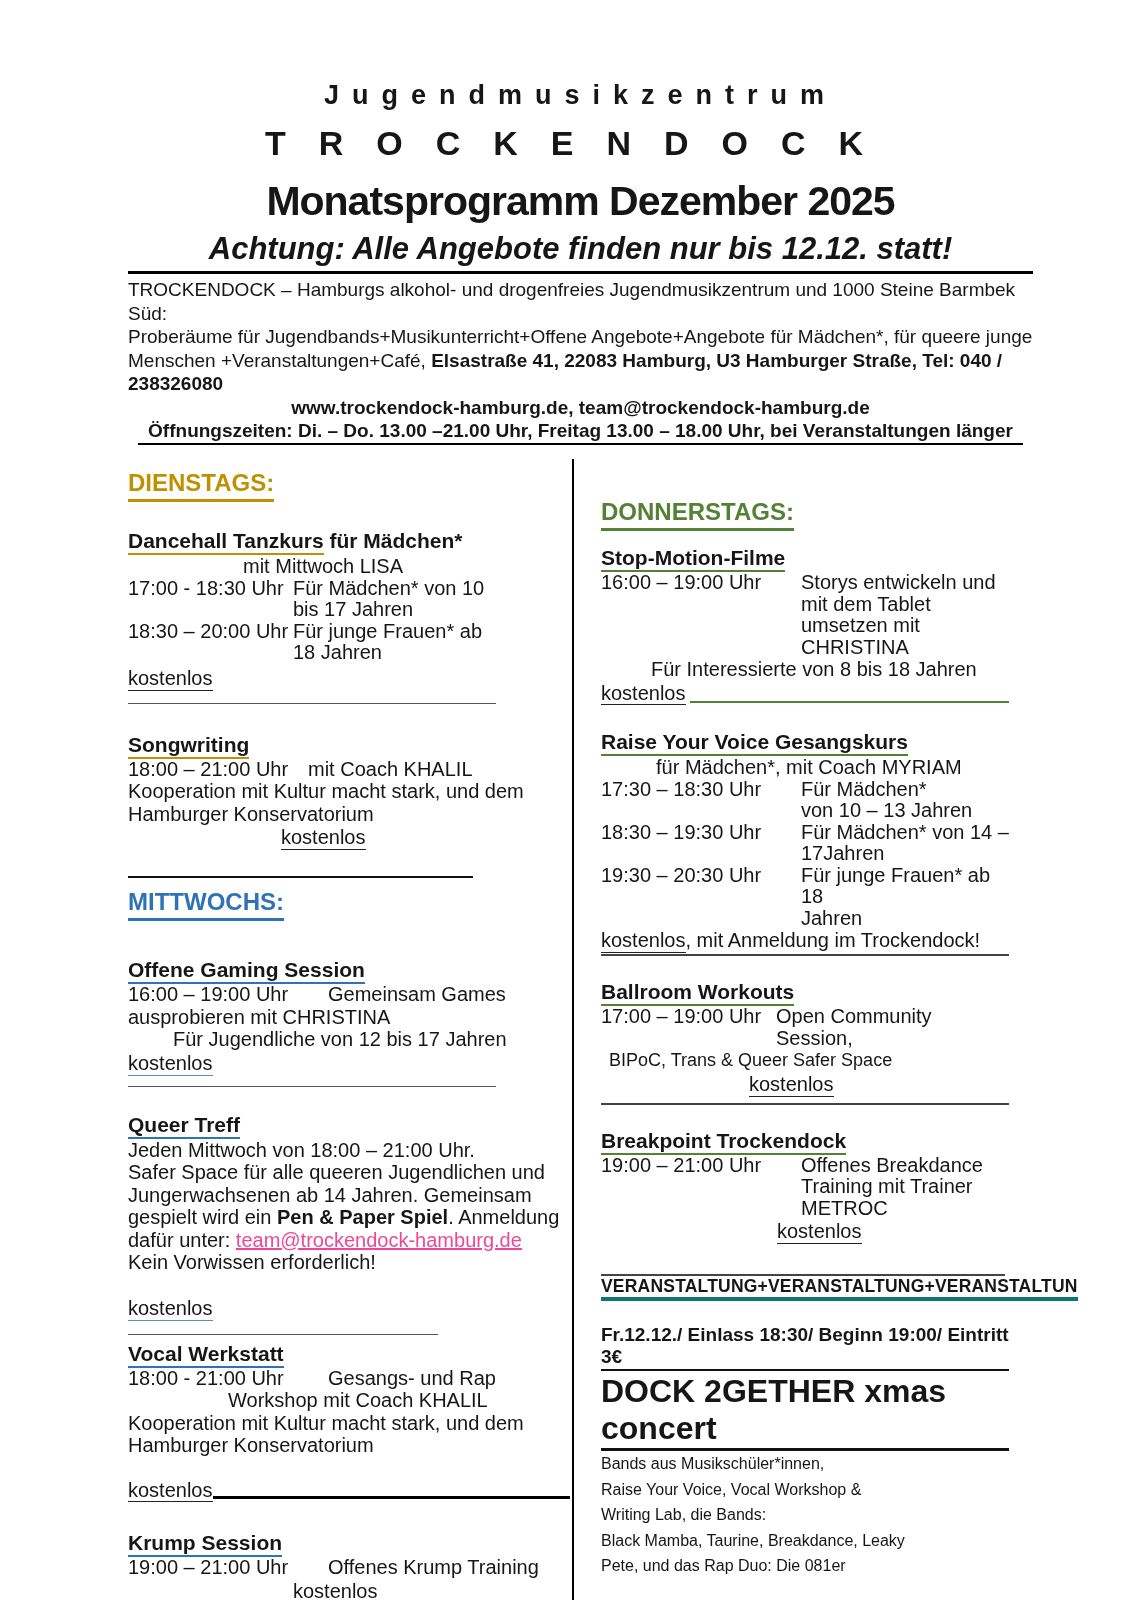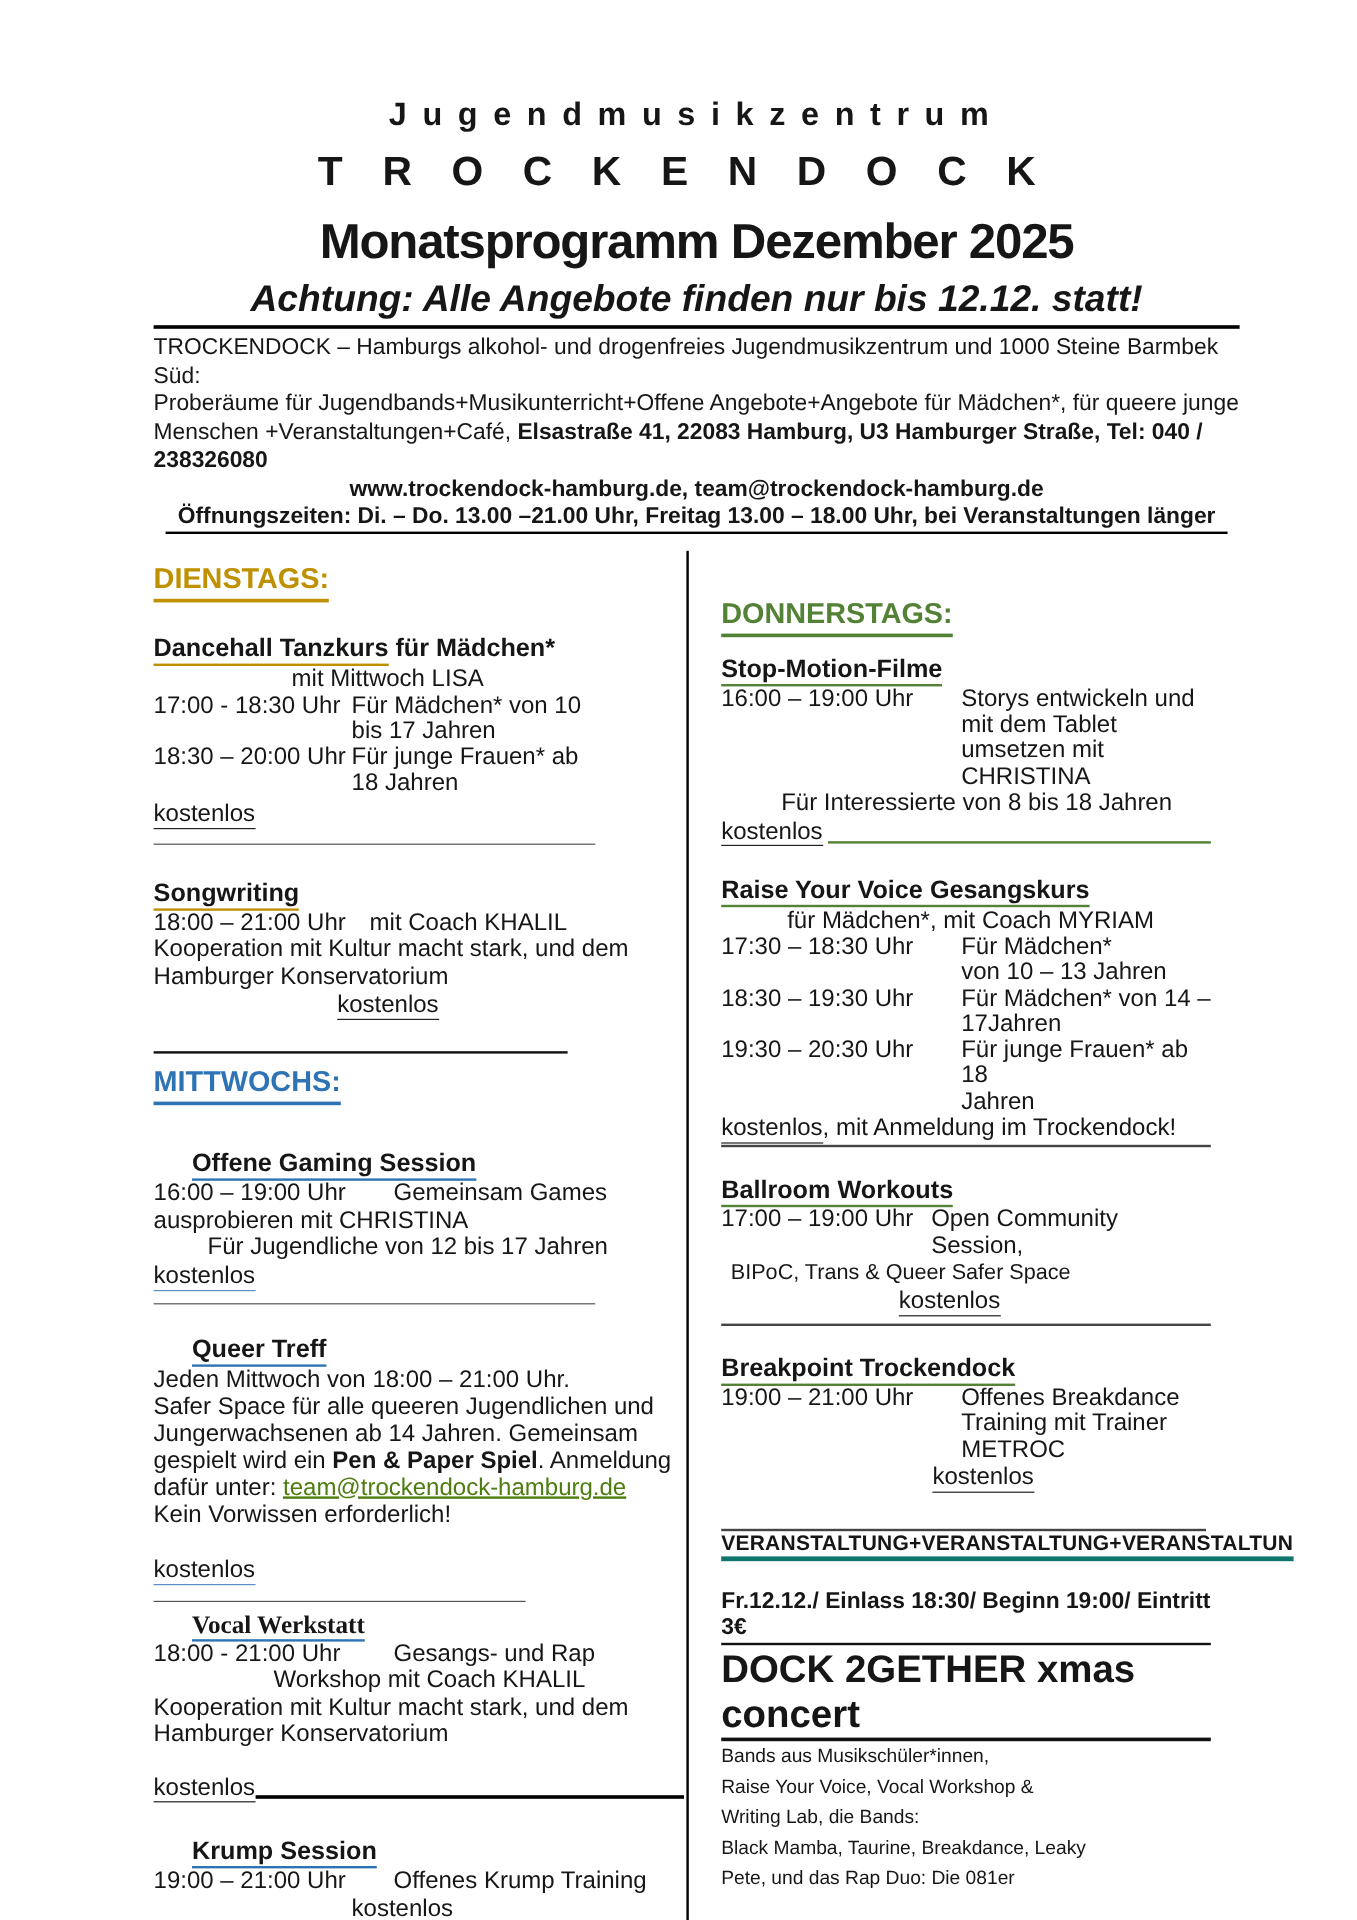--- a/index.html
+++ b/index.html
@@ -31,38 +31,38 @@
   .col-right { width:435px; padding-left:27px; }
 
   h2 { font-size:24px; font-weight:bold; }
   h2 span { display:inline-block; padding-bottom:2px; }
   .gold  { color:#BF9000; } .gold span  { border-bottom:3px solid #BF9000; }
   .blue  { color:#2E74B5; } .blue span  { border-bottom:3px solid #2E74B5; }
   .green { color:#538135; } .green span { border-bottom:3px solid #538135; }
 
   .evt { font-size:21px; font-weight:bold; line-height:24px; }
   .u-gold  { display:inline-block; border-bottom:2.5px solid #BF9000; }
-  .u-blue  { display:inline-block; border-bottom:2.5px solid #2E74B5;margin-left:32px; }
+  .u-blue  { display:inline-block; border-bottom:2.5px solid #2E74B5; }
   .u-green { display:inline-block; border-bottom:2.5px solid #538135; }
 
   .txt { font-size:20px; line-height:22.5px; }
   .row { display:flex; font-size:20px; line-height:21.5px; }
   .time-165 { flex:0 0 165px; }
   .time-180 { flex:0 0 180px; }
   .time-200 { flex:0 0 200px; }
   .time-175 { flex:0 0 175px; }
   .price { font-size:20px; }
   .ul-d { display:inline-block; border-bottom:1.5px solid #222; padding-bottom:0px; }
   .ul-b { display:inline-block; border-bottom:1.5px solid #5B8EC4; }
   .div-thin  { border-top:1.5px solid #555; }
   .div-dark  { border-top:2.5px solid #111; }
   .div-grey  { border-top:2px solid #444; }
   .fill-line-black { flex:1; border-bottom:3px solid #000; margin-bottom:3px; }
   .fill-line-green { flex:1; border-bottom:2px solid #538135; margin-bottom:2px; margin-left:4px; }
-  .link { color:#4d7c0f; text-decoration:underline; }
+  .link { color:#ec4899; text-decoration:underline; }
   .banner { font-size:17.5px; font-weight:bold; display:inline-block; border-bottom:4px solid #0f766e; letter-spacing:0.2px; }
   .info-line { font-size:19px; font-weight:bold; display:inline-block; border-bottom:2px solid #111; padding-bottom:1px; }
   .dock-title { font-size:32px; font-weight:bold; display:inline-block; border-bottom:3px solid #111; padding-bottom:1px; }
   .bands { font-size:16px; font-weight:normal; line-height:25.5px; }
   .note { font-size:19px; font-weight:bold; }
 </style>
 </head>
 <body>
 
 <div class="page">
@@ -136,21 +136,21 @@
       <div class="evt" style="margin-top:26px;"><span class="u-blue">Queer Treff</span></div>
       <div class="txt">Jeden Mittwoch von 18:00 – 21:00 Uhr.</div>
       <div class="txt">Safer Space für alle queeren Jugendlichen und</div>
       <div class="txt">Jungerwachsenen ab 14 Jahren. Gemeinsam</div>
       <div class="txt"><span>gespielt wird ein </span><span style="font-weight:bold;">Pen &amp; Paper Spiel</span><span>. Anmeldung</span></div>
       <div class="txt"><span>dafür unter: </span><span class="link">team@trockendock-hamburg.de</span></div>
       <div class="txt">Kein Vorwissen erforderlich!</div>
       <div class="price" style="margin-top:23px;"><span class="ul-b">kostenlos</span></div>
       <div class="div-thin" style="width:310px; margin-top:13px;"></div>
 
-      <div class="evt" style="margin-top:7px;font-family:Liberation Serif, serif;"><span class="u-blue">Vocal Werkstatt</span></div>
+      <div class="evt" style="margin-top:7px;"><span class="u-blue">Vocal Werkstatt</span></div>
       <div class="row">
           <span class="time-200">18:00 - 21:00 Uhr</span>
           <span>Gesangs- und Rap</span>
         </div>
       <div class="txt" style="margin-left:100px;">Workshop mit Coach KHALIL</div>
       <div class="txt">Kooperation mit Kultur macht stark, und dem</div>
       <div class="txt">Hamburger Konservatorium</div>
       <div class="row" style="margin-top:23px;">
           <span class="price ul-d">kostenlos</span>
           <span class="fill-line-black"></span>

